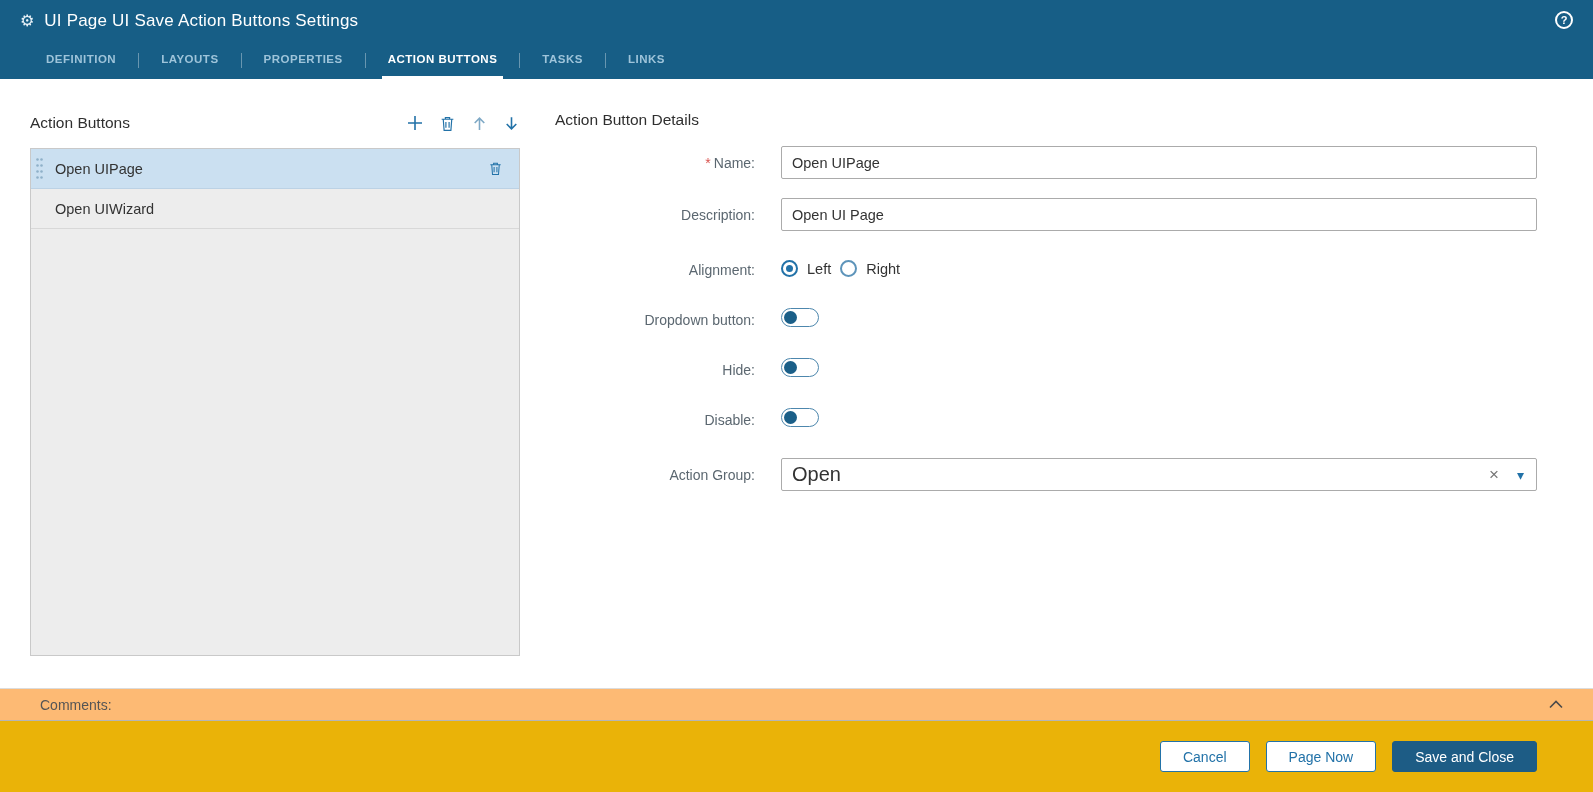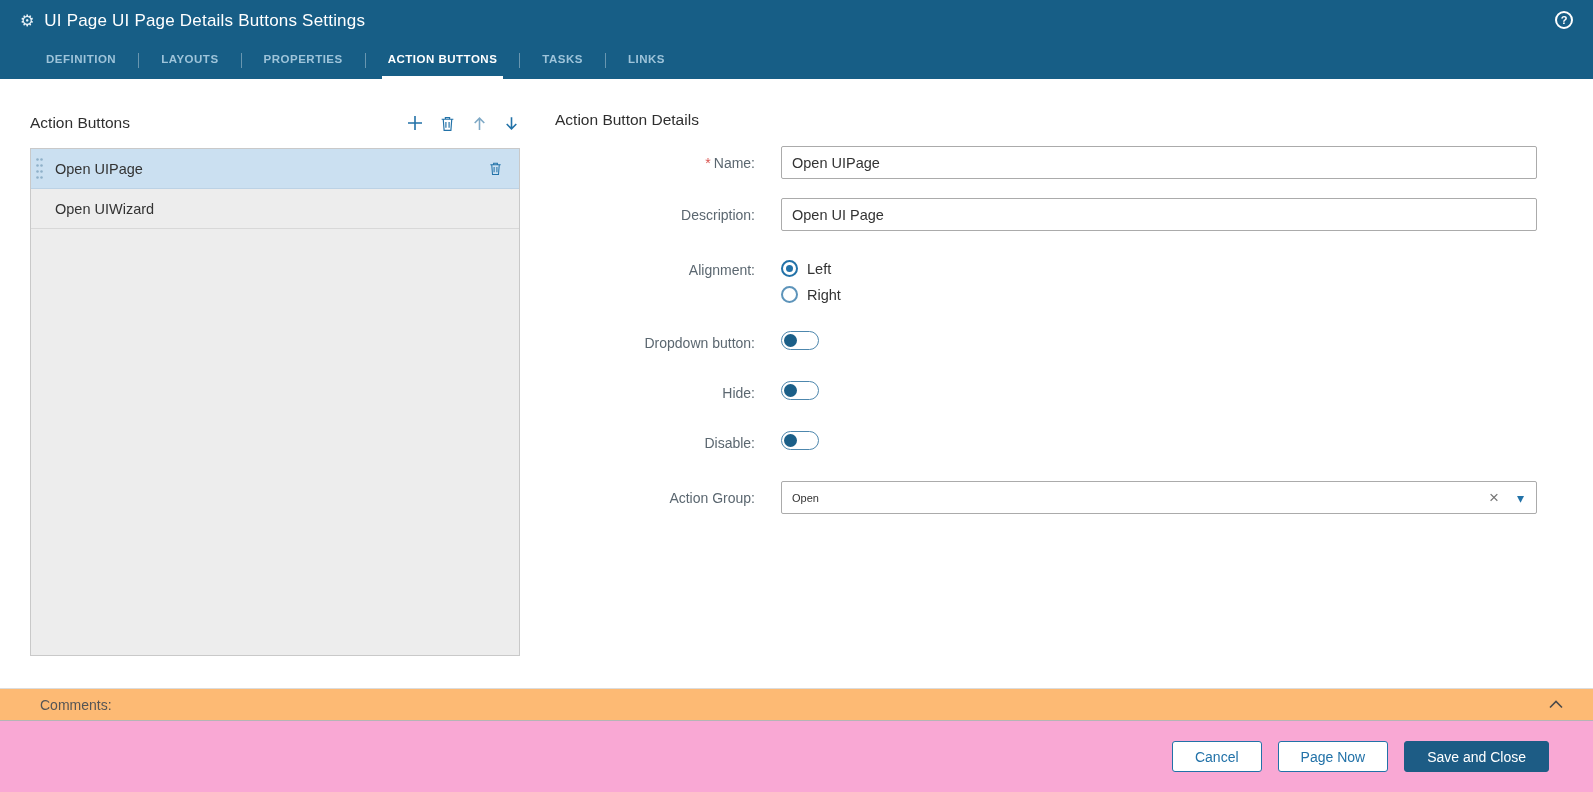--- a/index.html
+++ b/index.html
@@ -53,53 +53,53 @@
   .form-row.top-align{align-items:start;}
   .flabel{text-align:right;font-size:14px;color:#5b6770;line-height:20px;}
   .control{max-width:775px;}
   .req{color:var(--required);margin-right:3px;}
   .text-input{width:100%;height:33px;border:1px solid #ababab;border-radius:2px;padding:0 10px;font-size:14.5px;color:#333;
     font-family:inherit;background:#fff;}
   .row-name{margin-bottom:19px;}
   .row-desc{margin-bottom:29px;}
   .row-align{margin-bottom:28px;}
   .row-toggle{margin-bottom:27px;min-height:22px;}
-  .radios{display:flex;flex-direction:column;gap:9px;}
+  .radios{display:flex;flex-direction:row;gap:9px;}
   .radio-opt{display:flex;align-items:center;gap:9px;font-size:14.5px;color:#333;cursor:pointer;}
   .radio{width:17px;height:17px;border-radius:50%;border:2px solid var(--accent);background:#fff;position:relative;flex:none;}
   .radio.checked::after{content:"";position:absolute;left:3px;top:3px;width:7px;height:7px;border-radius:50%;background:var(--accent);}
   .radio.unchecked{border:2px solid #5d94ba;}
   .toggle{width:38px;height:19px;border:1px solid #4d87ad;border-radius:10px;background:#fff;display:inline-block;position:relative;cursor:pointer;}
   .toggle .knob{position:absolute;left:2px;top:2px;width:13px;height:13px;border-radius:50%;background:var(--toggle-knob);}
   .combo{width:100%;height:33px;border:1px solid #ababab;border-radius:2px;background:#fff;display:flex;align-items:center;
     padding:0 12px 0 10px;cursor:pointer;}
-  .combo-value{flex:1;font-size:11px;color:#333;}
+  .combo-value{flex:1;font-size:20px;color:#333;}
   .combo-clear{color:#777;font-size:17px;line-height:1;margin-right:18px;cursor:pointer;}
   .combo-caret{color:var(--accent);font-size:14px;line-height:1;cursor:pointer;}
 
   
   .comments-bar{flex:none;height:33px;border-top:1px solid #dcdcdc;border-bottom:1px solid #b5b5b5;display:flex;align-items:center;
     padding:0 30px 0 40px;background:#fdba74;}
   .comments-label{font-size:14px;color:#555;flex:1;}
   .comments-collapse{cursor:pointer;color:#4a4a4a;display:flex;align-items:center;}
 
   
-  .footer{flex:none;height:71px;background:#f9a8d4;display:flex;align-items:center;justify-content:flex-end;gap:16px;padding-right:44px;}
+  .footer{flex:none;height:71px;background:#eab308;display:flex;align-items:center;justify-content:flex-end;gap:16px;padding-right:56px;}
   .btn{height:31px;border-radius:3px;font-size:14px;font-family:inherit;cursor:pointer;padding:0 22px;}
   .btn.secondary{background:#fff;border:1px solid var(--accent);color:var(--accent);}
   .btn.primary{background:var(--primary-btn-bg);border:1px solid var(--primary-btn-bg);color:#fff;}
 </style>
 </head>
 <body>
 
 <div class="app">
 
   <header class="titlebar">
     <span class="gear">⚙</span>
-    <h1 class="page-title">UI Page UI Page Details Buttons Settings</h1>
+    <h1 class="page-title">UI Page UI Save Action Buttons Settings</h1>
     <span class="help-btn">?</span>
   </header>
 
   <nav class="tabbar">
     <div class="tab">DEFINITION</div>
     <span class="tab-sep"></span>
     <div class="tab">LAYOUTS</div>
     <span class="tab-sep"></span>
     <div class="tab">PROPERTIES</div>
     <span class="tab-sep"></span>

